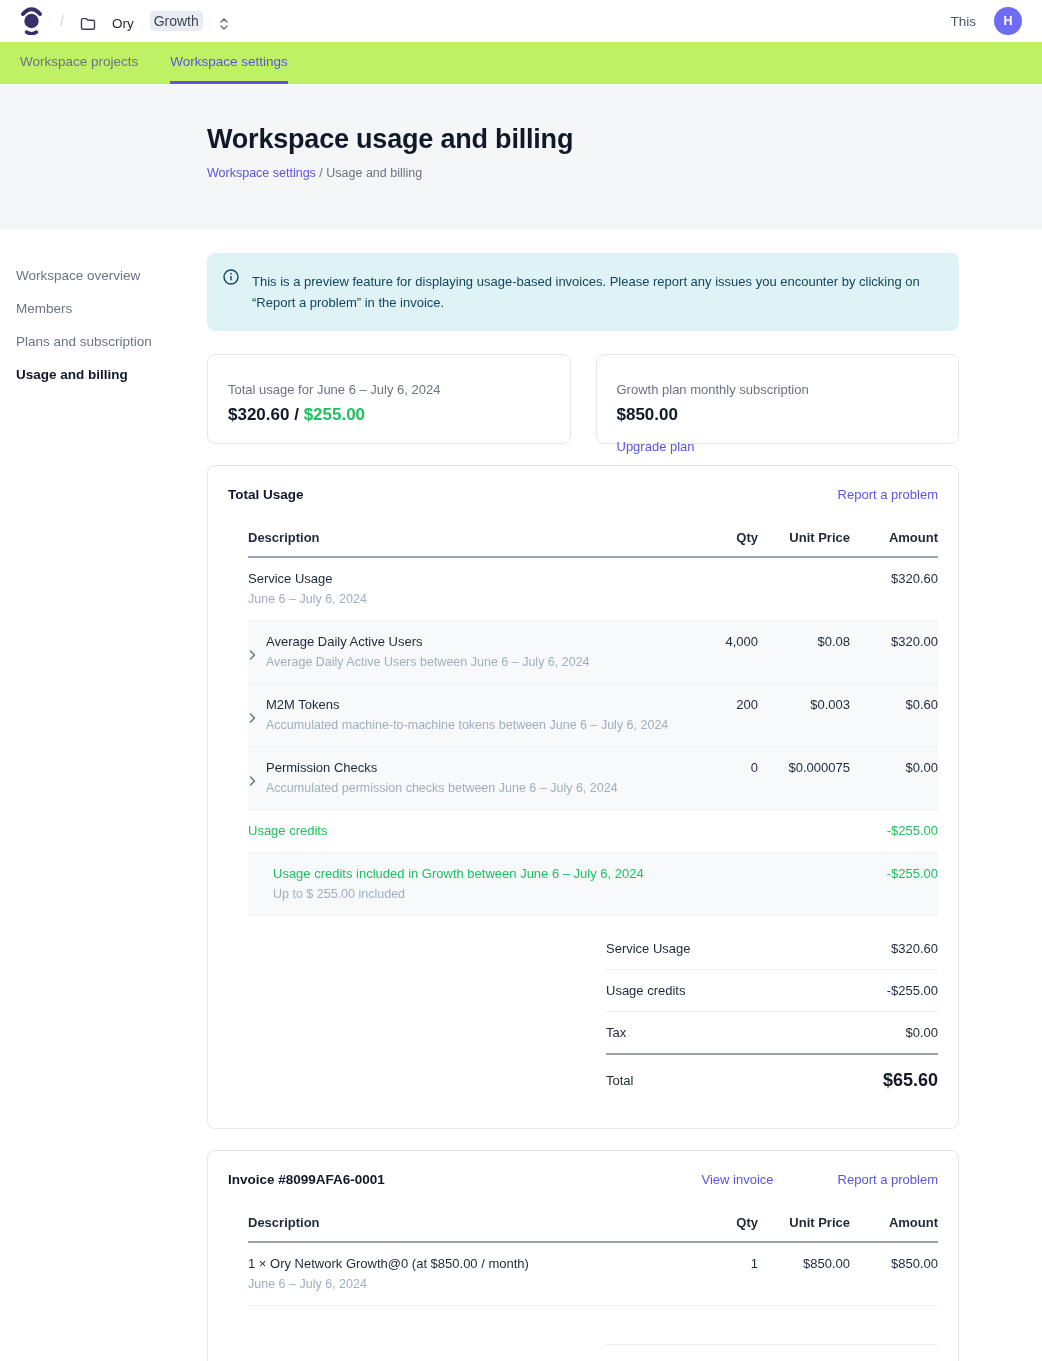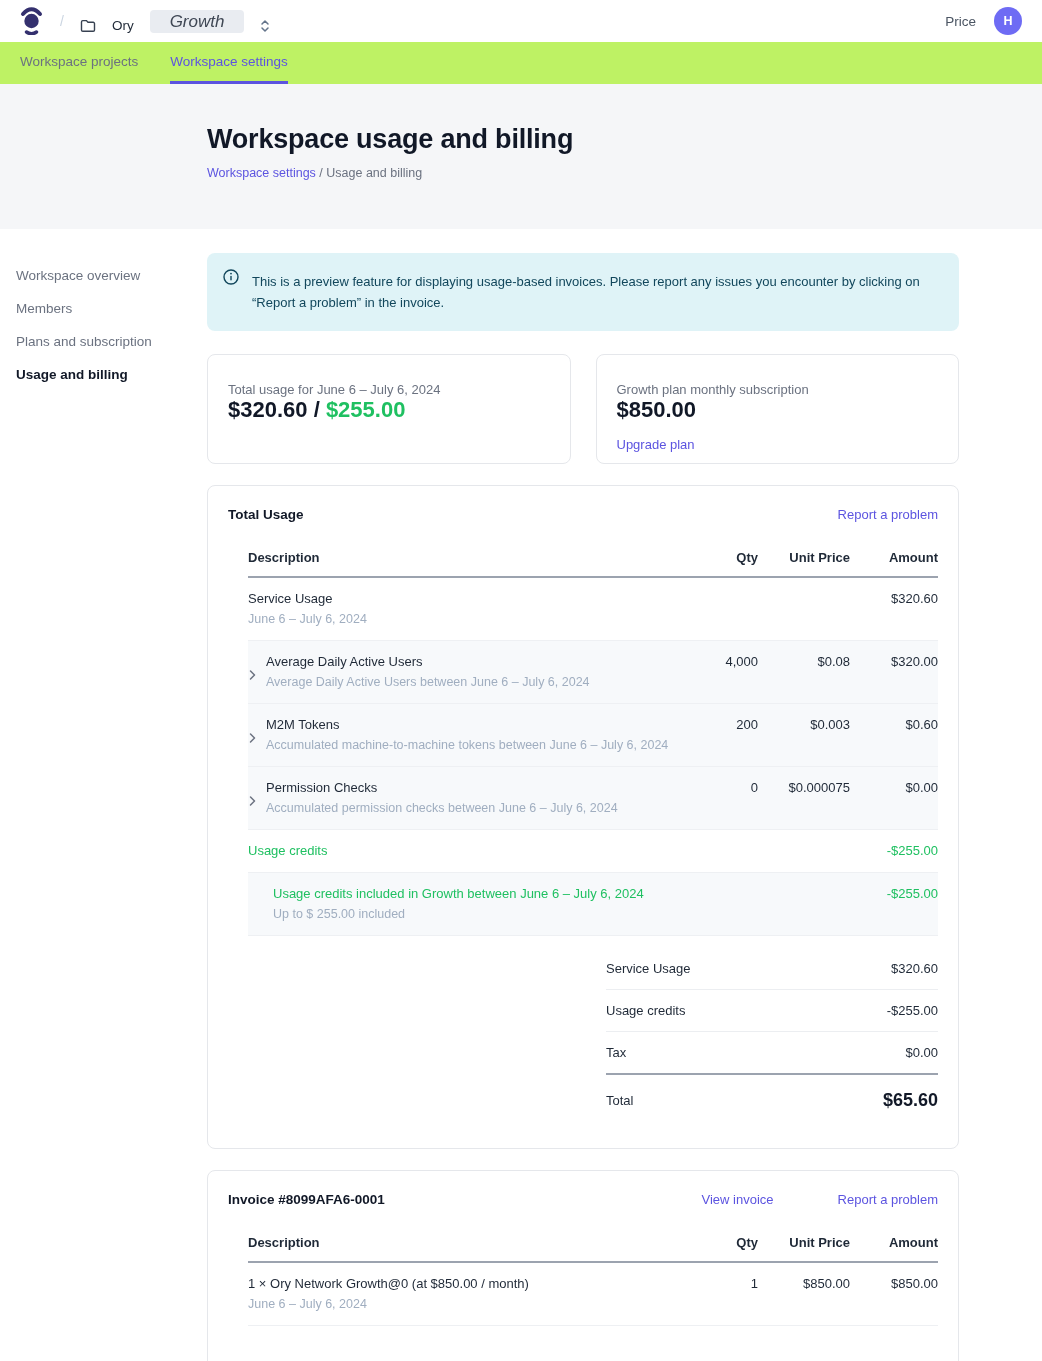--- a/index.html
+++ b/index.html
@@ -15,22 +15,22 @@
   .topbar {
     height: 42px; display: flex; align-items: center;
     padding: 0 20px; background: #ffffff;
   }
   .topbar-left { display: flex; align-items: center; gap: 10px; }
   .logo { width: 24px; height: 28px; display: inline-flex; align-items: center; }
   .crumb-sep { color: #cbd5e1; font-size: 14px; margin: 0 6px; }
   .ws-switcher { display: flex; align-items: flex-end; gap: 16px; cursor: pointer; }
   .ws-name { font-size: 13.5px; font-weight: 500; color: #1f2937; }
   .ws-badge {
-    background: #e9ecf1; color: #3f4754; font-size: 17px; font-weight: 500;
-    border-radius: 4px; padding: 3px 20px; line-height: 1; font-style: italic;
+    background: #e9ecf1; color: #3f4754; font-size: 14px; font-weight: 500;
+    border-radius: 4px; padding: 3px 4px; line-height: 1;
   }
   .topbar-right { margin-left: auto; display: flex; align-items: center; gap: 18px; }
   .help-link { font-size: 13.5px; color: #4b5563; cursor: pointer; }
   .avatar {
     width: 28px; height: 28px; border-radius: 50%; background: #6e6bf4;
     color: #ffffff; font-size: 12.5px; font-weight: 600;
     display: flex; align-items: center; justify-content: center; cursor: pointer;
   }
   
   .tabbar { height: 42px; display: flex; align-items: flex-end; padding: 0 20px; background: #bef264; }
@@ -56,24 +56,24 @@
     background: #dff3f7; border-radius: 8px; padding: 15px 18px 17px 16px;
     display: flex; gap: 13px; color: #12475c;
   }
   .notice-icon { flex: 0 0 auto; margin-top: 1px; }
   .notice-title { font-size: 13px; font-weight: 700; }
   .notice-body { font-size: 13px; line-height: 1.6; margin-top: 4px; max-width: 700px; }
   
   .cards-row { display: flex; gap: 25px; margin-top: 23px; }
   .mini-card {
     flex: 1; border: 1px solid #e5e7eb; border-radius: 8px;
-    padding: 27px 20px 20px; height: 110px; background: #ffffff;
+    padding: 27px 20px 20px; height: 90px; background: #ffffff;
   }
   .mini-label { font-size: 13px; color: #6b7280; }
-  .mini-amount { font-size: 22px; font-weight: 600; color: #111827; }
+  .mini-amount { font-size: 17px; font-weight: 600; color: #111827; margin-top: 8px; }
   .mini-amount .credit-green { color: #1fc061; }
   .mini-link { display: inline-block; margin-top: 14px; font-size: 13px; color: #5c54e0; font-weight: 500; cursor: pointer; }
   
   .card {
     border: 1px solid #e5e7eb; border-radius: 8px; background: #ffffff;
     margin-top: 21px; padding: 21px 20px 20px;
   }
   .card-head { display: flex; align-items: center; }
   .card-title { font-size: 13.5px; font-weight: 700; color: #111827; }
   .card-links { margin-left: auto; display: flex; gap: 28px; }
@@ -130,21 +130,21 @@
       <span class="ws-badge">Growth</span>
       <span>
         <svg width="10" height="14" viewBox="0 0 10 14" fill="none">
           <path d="M2 5 L5 2 L8 5" stroke="#64748b" stroke-width="1.5" stroke-linecap="round" stroke-linejoin="round"></path>
           <path d="M2 9 L5 12 L8 9" stroke="#64748b" stroke-width="1.5" stroke-linecap="round" stroke-linejoin="round"></path>
         </svg>
       </span>
     </div>
   </div>
   <div class="topbar-right">
-    <span class="help-link">Price</span>
+    <span class="help-link">This</span>
     <span class="avatar">H</span>
   </div>
 </header>
 
 <nav class="tabbar">
   <span class="tab">Workspace projects</span>
   <span class="tab active">Workspace settings</span>
 </nav>
 
 <section class="page-header">

